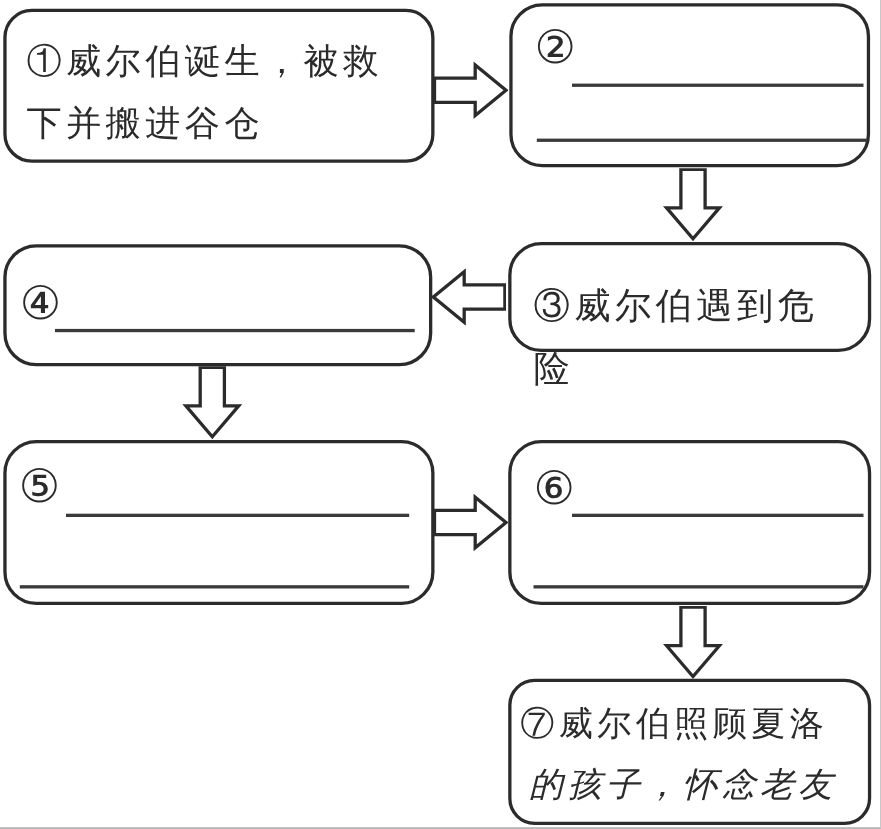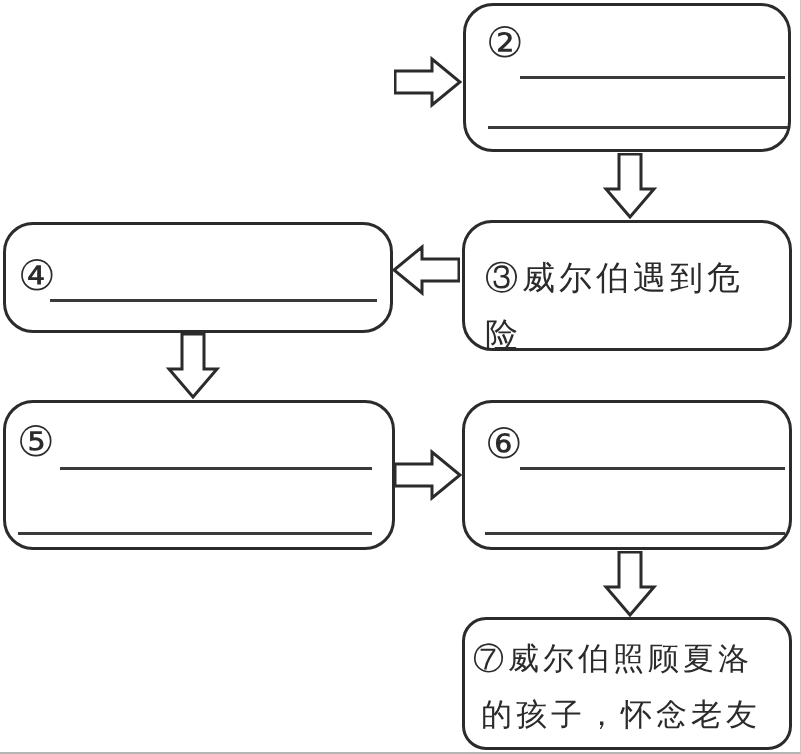--- a/index.html
+++ b/index.html
@@ -41,30 +41,30 @@
   .blank {
     position: absolute;
     height: 0;
     border-bottom: 3px solid #3a3a3a;
   }
   .arrow { position: absolute; }
 
   
   #box1 { left: 3px;   top: 8px;   width: 392px; height: 140px; border-radius: 26px; }
   #box2 { left: 463px; top: 3px;   width: 328px; height: 149px; }
-  #box3 { left: 462px; top: 220px; width: 330px; height: 131px; }
+  #box3 { left: 462px; top: 220px; width: 330px; height: 100px; }
   #box4 { left: 3px;   top: 222px; width: 390px; height: 111px; }
   #box5 { left: 3px;   top: 400px; width: 392px; height: 150px; }
   #box6 { left: 462px; top: 400px; width: 330px; height: 150px; }
   #box7 { left: 462px; top: 617px; width: 330px; height: 133px; border-radius: 24px; }
 
   #box1 .text { top: 16px; }
   #box3 .text { top: 26px; left: 20px; font-size: 33px; }
   #box7 .text { top: 10px; left: 8px; font-size: 31px; line-height: 56px; }
-  #box7 .text .line2 { padding-left: 8px; }
+  #box7 .text .line2 { padding-left: 8px; font-style: italic; }
 
   
   #box2 .circled-num { left: 20px; top: 16px; }
   #box4 .circled-num { left: 12px; top: 30px; }
   #box5 .circled-num { left: 11px; top: 18px; }
   #box6 .circled-num { left: 20px; top: 20px; }
 
   
   #box2 .blank-a { left: 54px; top: 70px;  width: 265px; }
   #box2 .blank-b { left: 22px; top: 120px; width: 300px; }
@@ -80,20 +80,26 @@
   #arrow-3-4 { left: 392px; top: 244px; }
   #arrow-4-5 { left: 165px; top: 333px; }
   #arrow-5-6 { left: 394px; top: 449px; }
   #arrow-6-7 { left: 602px; top: 551px; }
 </style>
 </head>
 <body>
 
 <div class="canvas">
 
+  <div class="box" id="box1">
+    <div class="text">
+      <div>①威尔伯诞生，被救</div>
+      <div>下并搬进谷仓</div>
+    </div>
+  </div>
 
   <svg class="arrow" id="arrow-1-2" width="68" height="52" viewBox="0 0 68 52">
     <polygon points="1,15 38,15 38,3 66,26 38,49 38,37 1,37" fill="#ffffff" stroke="#2b2b2b" stroke-width="3" stroke-linejoin="miter"></polygon>
   </svg>
 
   <div class="box" id="box2">
     <span class="circled-num">②</span>
     <div class="blank blank-a"></div>
     <div class="blank blank-b"></div>
   </div>

